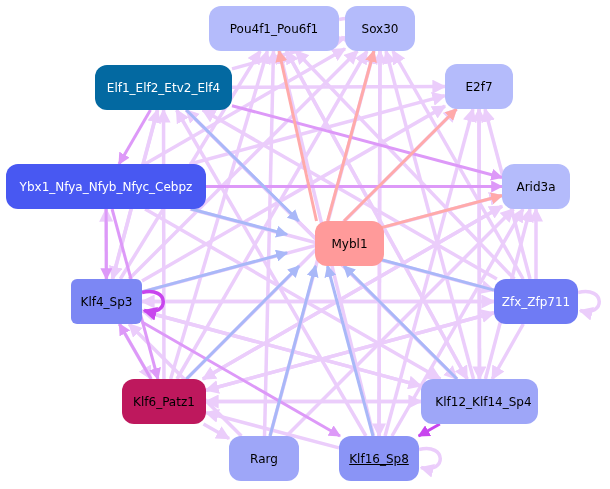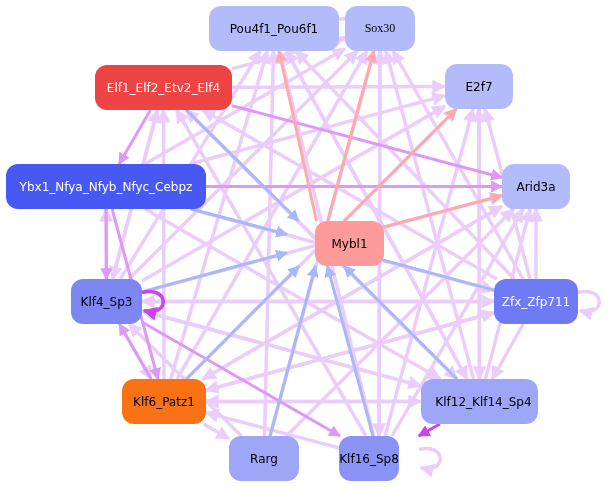--- a/index.html
+++ b/index.html
@@ -14,21 +14,21 @@
   #n-elf  { left:95px;  top:65px;  width:137px; height:45px; }
   #n-e2f  { left:445px; top:64px;  width:68px;  height:45px; }
   #n-ybx  { left:6px;   top:164px; width:200px; height:45px; }
   #n-arid { left:502px; top:164px; width:68px;  height:45px; }
   #n-mybl { left:287px; top:221px; width:69px;  height:45px; }
   #n-klf4 { left:71px;  top:279px; width:71px;  height:45px; }
   #n-zfx  { left:494px; top:279px; width:84px;  height:45px; }
   #n-klf6 { left:122px; top:379px; width:84px;  height:45px; }
   #n-klf12{ left:421px; top:379px; width:117px; height:45px; }
   #n-rarg { left:229px; top:436px; width:70px;  height:45px; }
-  #n-klf16{ left:339px; top:436px; width:60px;  height:45px; }
+  #n-klf16{ left:339px; top:436px; width:80px;  height:45px;text-decoration:underline; }
 </style>
 </head>
 <body>
 
 <svg id="graph" xmlns="http://www.w3.org/2000/svg">
   <defs id="markers">
       <marker id="arr-edge_pink" viewBox="0 0 10 10" refX="9" refY="5" markerWidth="4" markerHeight="4" orient="auto">
         <path d="M0,0 L10,5 L0,10 z" fill="#ebcdfb"></path>
       </marker>
       <marker id="arr-edge_violet" viewBox="0 0 10 10" refX="9" refY="5" markerWidth="4" markerHeight="4" orient="auto">
@@ -122,45 +122,45 @@
       <path d="M339,19.5 C367,12.5 367,44.5 341,37.5" fill="none" stroke="#ebcdfb" stroke-width="3.5" marker-end="url(#arr-edge_pink)"></path>
       <path d="M142,292.5 C170,285.5 170,317.5 144,310.5" fill="none" stroke="#c845ee" stroke-width="3.5" marker-end="url(#arr-edge_magenta)"></path>
       <path d="M578,292.5 C606,285.5 606,317.5 580,310.5" fill="none" stroke="#ebcdfb" stroke-width="3.5" marker-end="url(#arr-edge_pink)"></path>
       <path d="M419,449.5 C447,442.5 447,474.5 421,467.5" fill="none" stroke="#ebcdfb" stroke-width="3.5" marker-end="url(#arr-edge_pink)"></path>
     </g>
 </svg>
 
 <div class="node" id="n-pou" style="background: rgb(180, 187, 251); color: rgb(0, 0, 0); justify-content: center;">
     <span>Pou4f1_Pou6f1</span>
   </div>
-<div class="node" id="n-sox" style="background: rgb(180, 187, 251); color: rgb(0, 0, 0); font-family: Liberation Serif, serif;">
+<div class="node" id="n-sox" style="background: rgb(180, 187, 251); color: rgb(0, 0, 0);">
     <span>Sox30</span>
   </div>
-<div class="node" id="n-elf" style="background: #ef4444; color: rgb(255, 255, 255);">
+<div class="node" id="n-elf" style="background: #0369a1; color: rgb(255, 255, 255);">
     <span>Elf1_Elf2_Etv2_Elf4</span>
   </div>
 <div class="node" id="n-e2f" style="background: rgb(180, 187, 251); color: rgb(0, 0, 0);">
     <span>E2f7</span>
   </div>
 <div class="node" id="n-ybx" style="background: rgb(72, 88, 242); color: rgb(255, 255, 255);">
     <span>Ybx1_Nfya_Nfyb_Nfyc_Cebpz</span>
   </div>
 <div class="node" id="n-arid" style="background: rgb(180, 187, 251); color: rgb(0, 0, 0);">
     <span>Arid3a</span>
   </div>
 <div class="node" id="n-mybl" style="background: rgb(255, 154, 154); color: rgb(0, 0, 0); margin-left: 28px;">
     <span>Mybl1</span>
   </div>
-<div class="node" id="n-klf4" style="background: rgb(124, 135, 244); color: rgb(0, 0, 0);">
+<div class="node" id="n-klf4" style="background: rgb(124, 135, 244); color: rgb(0, 0, 0); border-radius: 6px;">
     <span>Klf4_Sp3</span>
   </div>
 <div class="node" id="n-zfx" style="background: rgb(111, 123, 244); color: rgb(255, 255, 255);">
     <span>Zfx_Zfp711</span>
   </div>
-<div class="node" id="n-klf6" style="background: #f97316; color: rgb(0, 0, 0);">
+<div class="node" id="n-klf6" style="background: #be185d; color: rgb(0, 0, 0);">
     <span>Klf6_Patz1</span>
   </div>
 <div class="node" id="n-klf12" style="background: rgb(158, 166, 248); color: rgb(0, 0, 0); padding-left: 8px;">
     <span>Klf12_Klf14_Sp4</span>
   </div>
 <div class="node" id="n-rarg" style="background: rgb(158, 166, 248); color: rgb(0, 0, 0);">
     <span>Rarg</span>
   </div>
 <div class="node" id="n-klf16" style="background: rgb(138, 148, 246); color: rgb(0, 0, 0);">
     <span>Klf16_Sp8</span>

